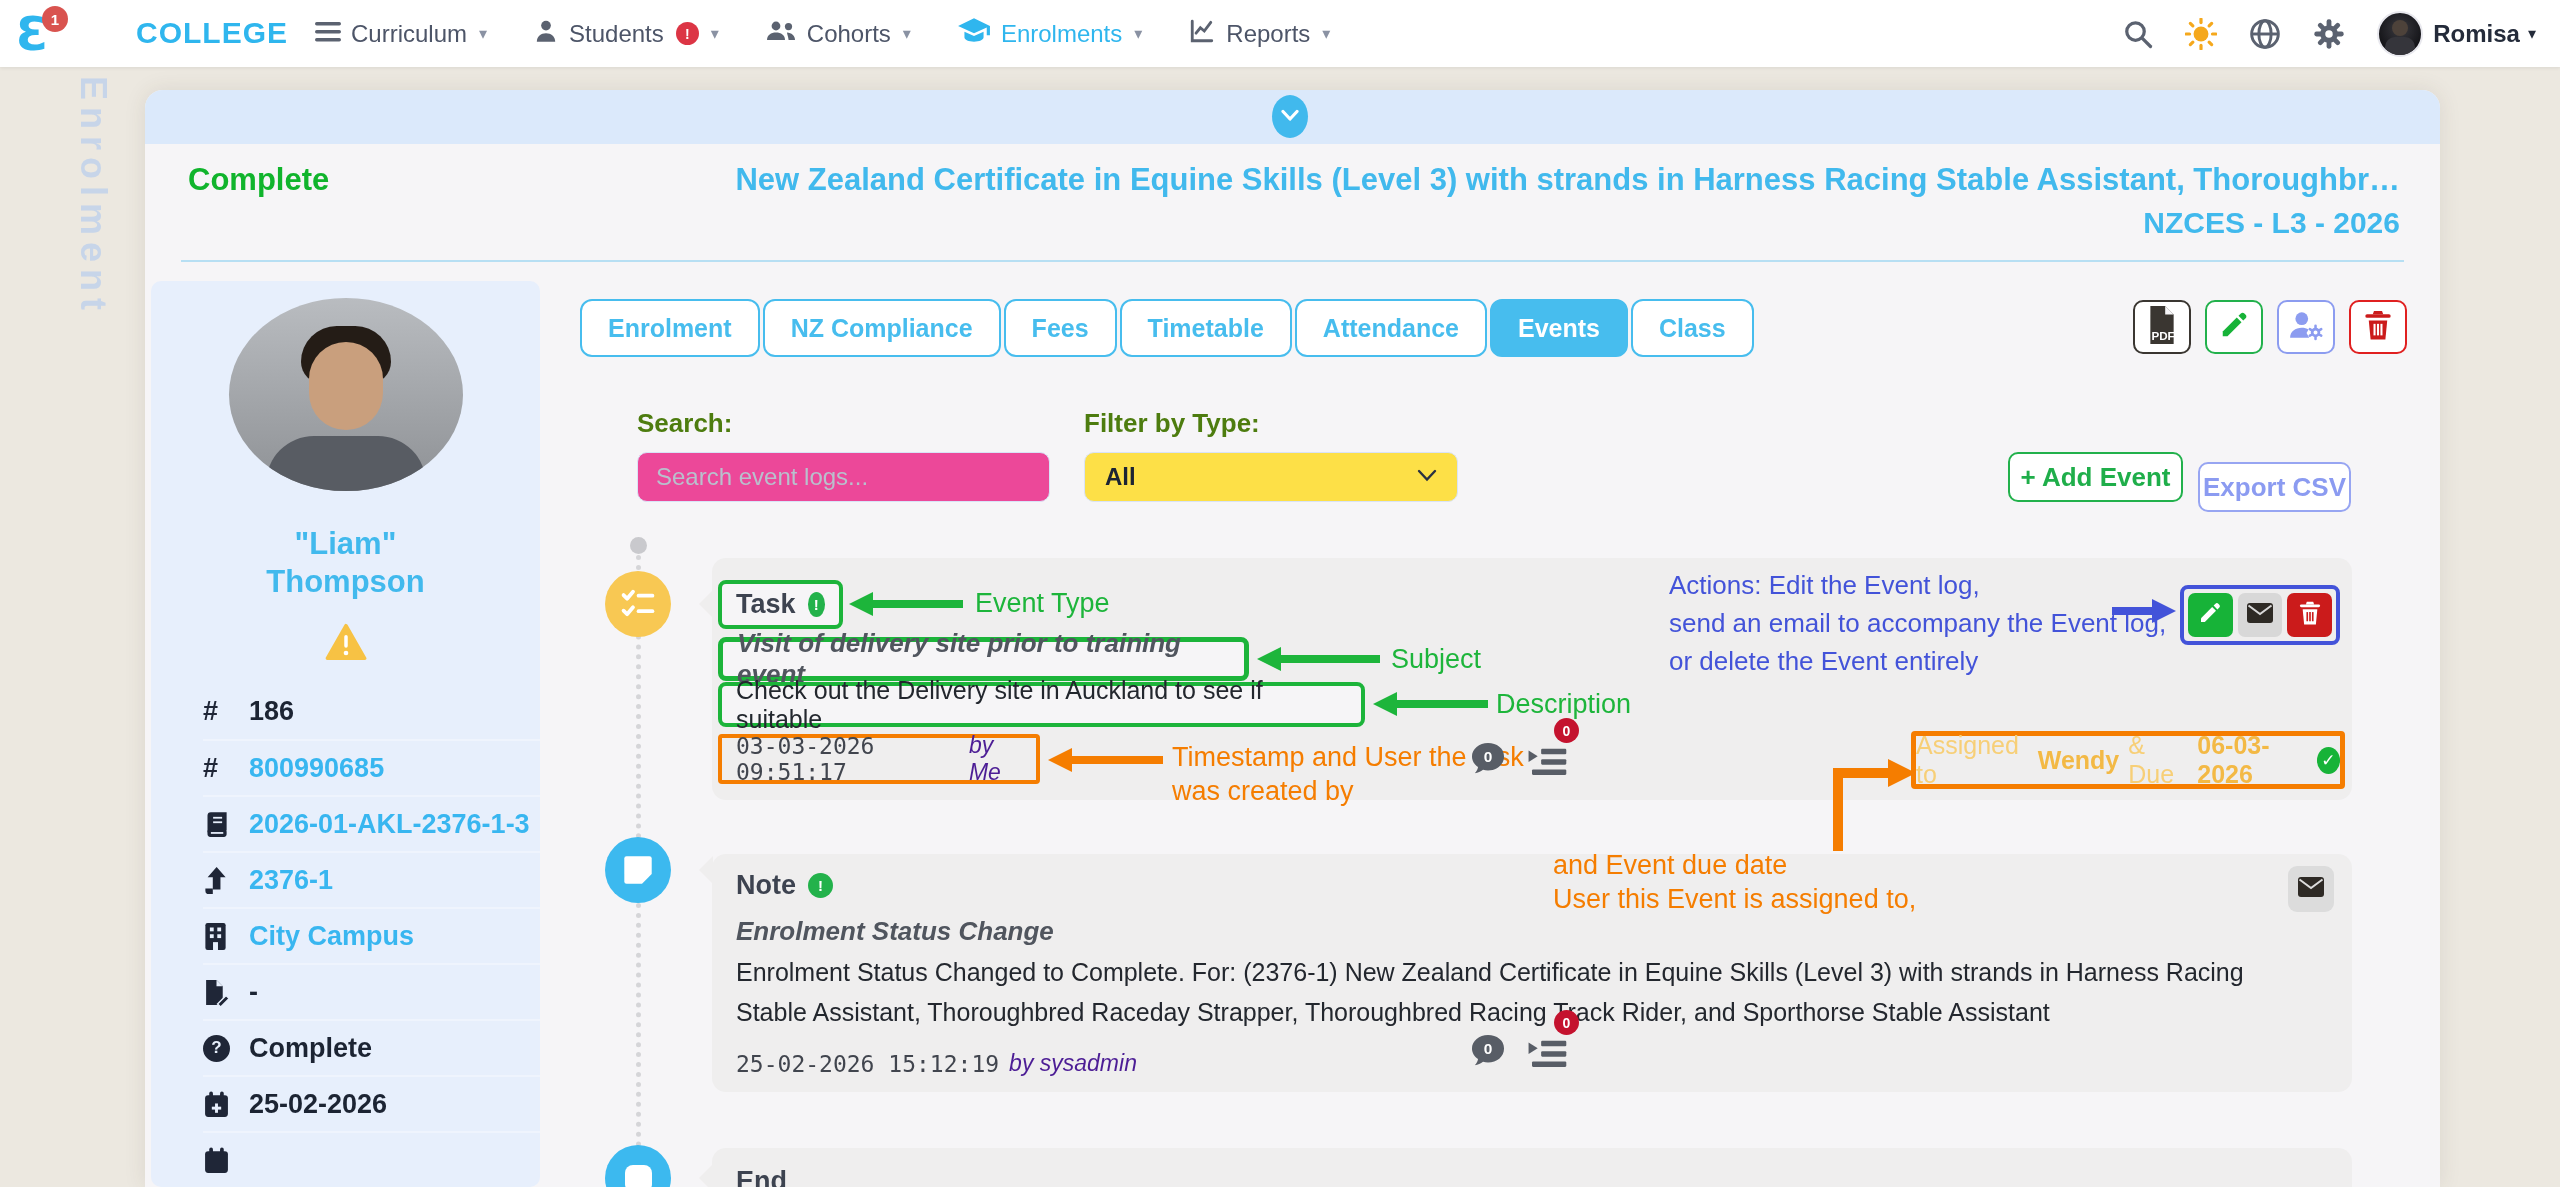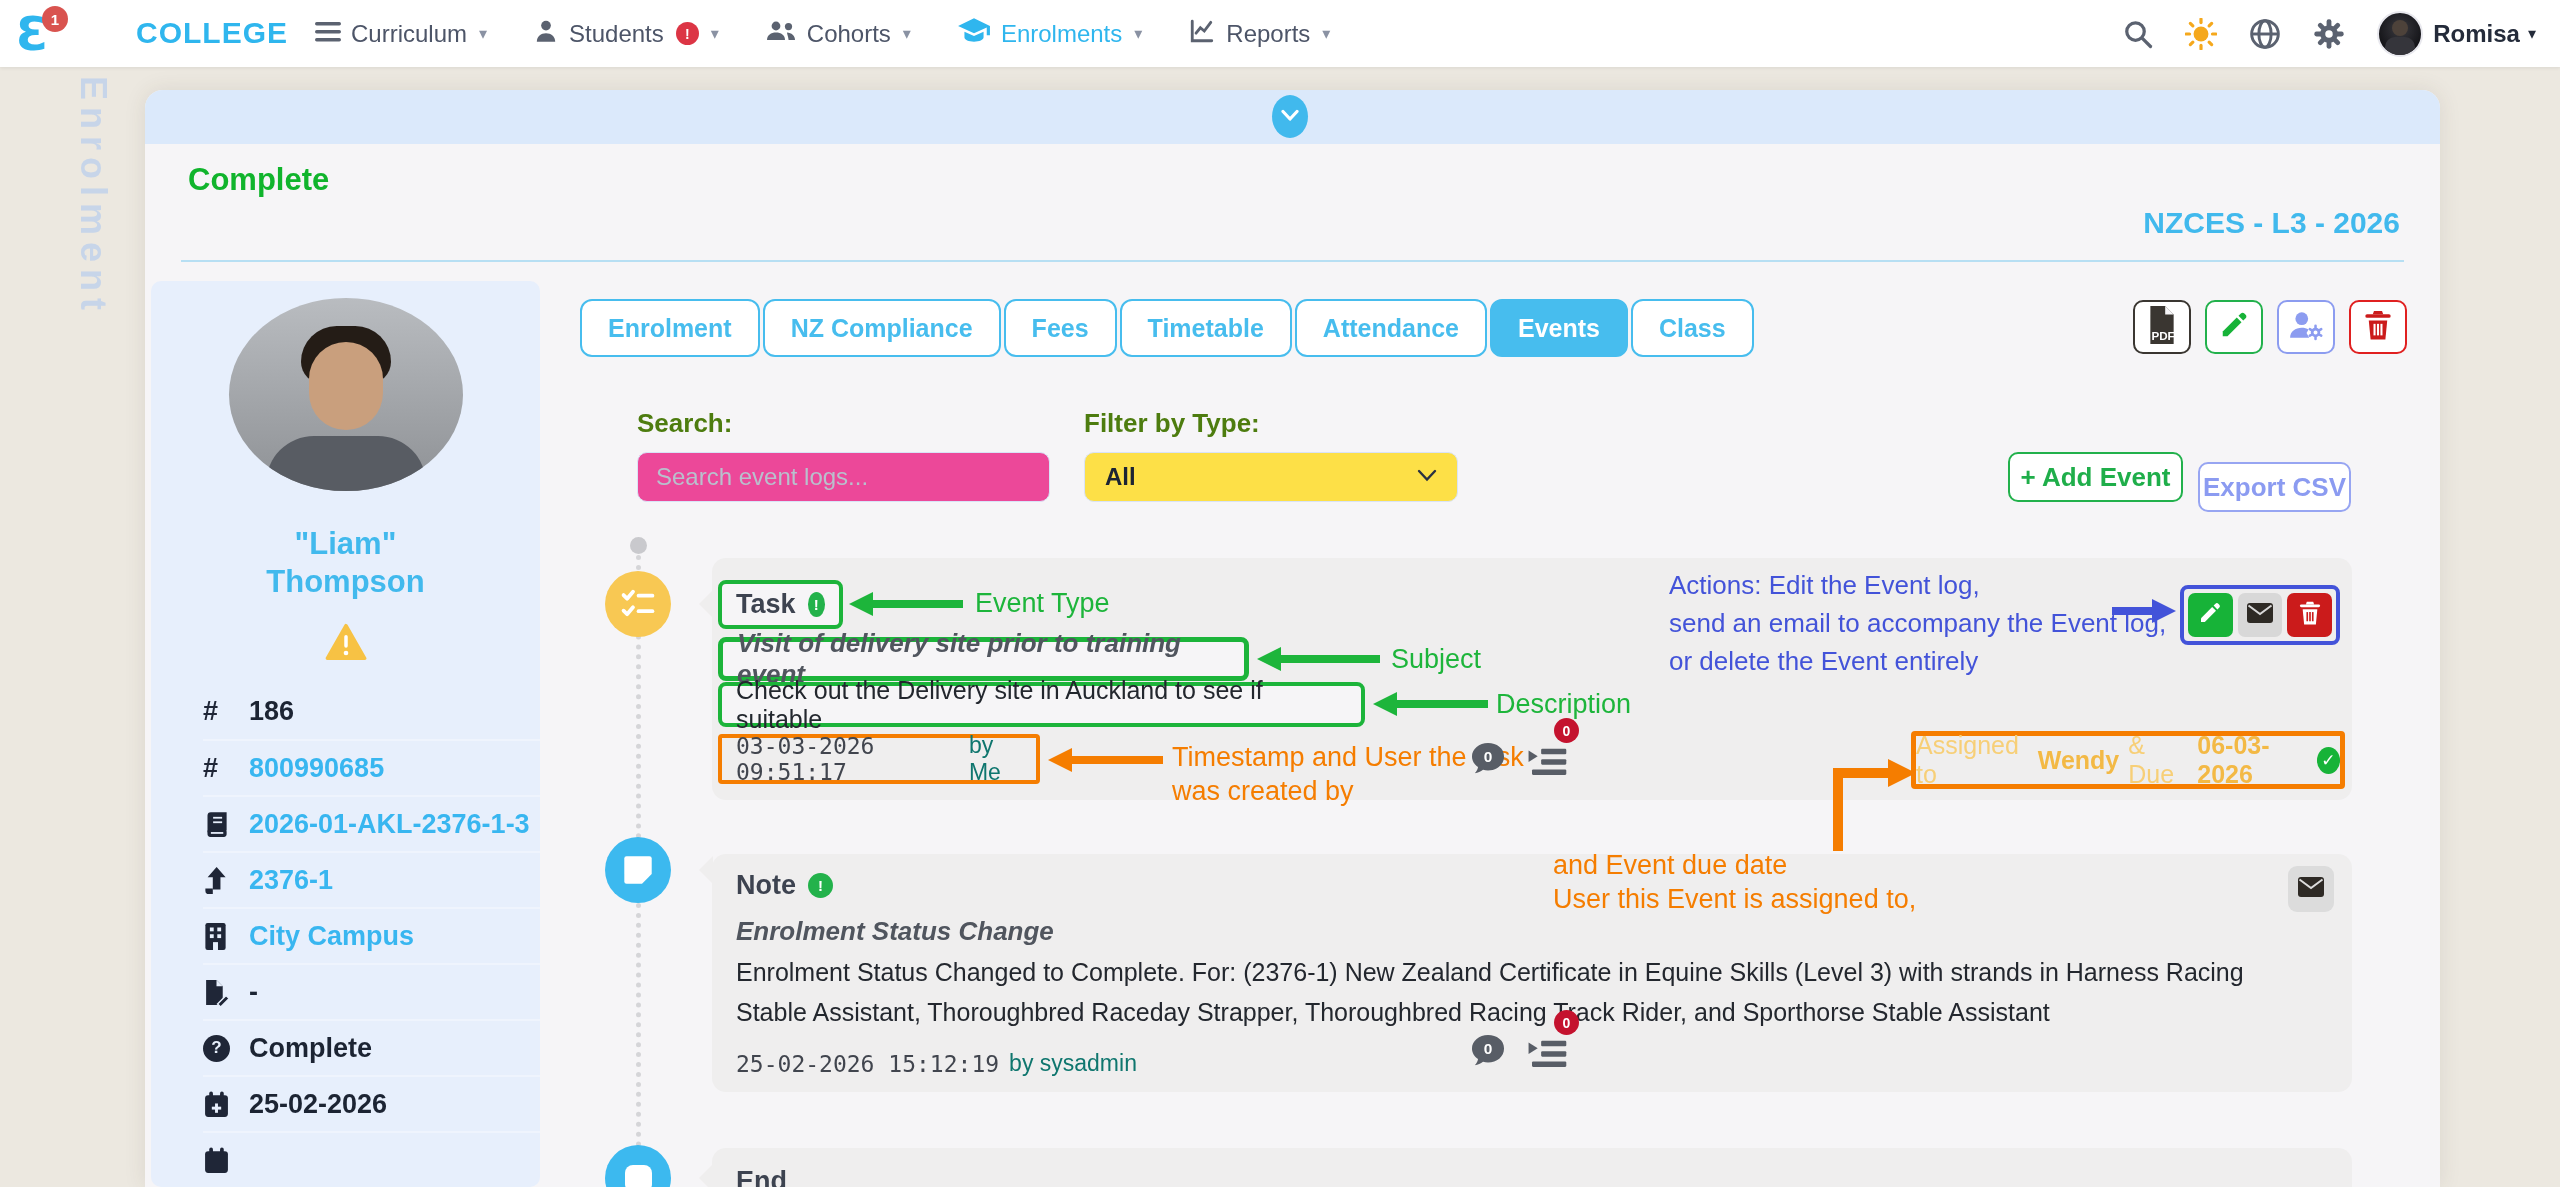--- a/index.html
+++ b/index.html
@@ -90,21 +90,21 @@
   .ecard.task::before { top:32px; }
   .ecard.note { top:764px; height:238px; }
   .ecard.note::before { top:2px; }
   .ecard.endc { top:1058px; height:80px; }
   .ecard.endc::before { top:16px; }
   .etype { font-size:27px; font-weight:800; color:#3d4350; }
   .einfo { width:25px; height:25px; border-radius:50%; background:#23b24b; color:#fff; font-size:15px; font-weight:800; display:flex; align-items:center; justify-content:center; }
   .esub { font-size:26px; font-weight:700; font-style:italic; color:#50555e; }
   .edesc { font-size:25px; color:#23272e; }
   .ets { font-family:"DejaVu Sans Mono",monospace; font-size:23px; color:#41454e; }
-  .eby { font-size:23px; color:#0f766e; }
+  .eby { font-size:23px; color:#4c1d95;font-style:italic; }
 
   .annbox-g { border:4px solid #1cb43a; border-radius:8px; background:#f6f5f7; }
   .annbox-o { border:4px solid #f57d00; border-radius:4px; }
   .ann-green { font-size:27px; color:#1db53b; }
   .ann-orange { font-size:27px; color:#f57d00; line-height:34px; }
   .ann-blue { font-size:26px; color:#4353d9; line-height:38px; }
 
   .minibtn { width:46px; height:44px; border-radius:7px; display:flex; align-items:center; justify-content:center; cursor:pointer; }
   .minibtn.green { background:#17b338; }
   .minibtn.gray { background:#d8d8d8; }
@@ -229,20 +229,21 @@
 
 <main class="card">
   <div class="band"></div>
   <button class="chev-btn">
     <span><svg width="18" height="13" viewBox="0 0 18 13" fill="none" stroke="#fff" stroke-width="3.2" stroke-linecap="round" stroke-linejoin="round">
           <polyline points="2,2.5 9,10 16,2.5"></polyline>
         </svg></span>
   </button>
 
   <div class="status-label">Complete</div>
+  <div class="title1">New Zealand Certificate in Equine Skills (Level 3) with strands in Harness Racing Stable Assistant, Thoroughbr…</div>
   <div class="title2">NZCES - L3 - 2026</div>
   <div class="hdr-divider"></div>
 
   <aside class="profile">
     <div class="photo">
       <div class="body"></div>
         <div class="hair"></div>
         <div class="face"></div>
     </div>
     <div class="pname">

